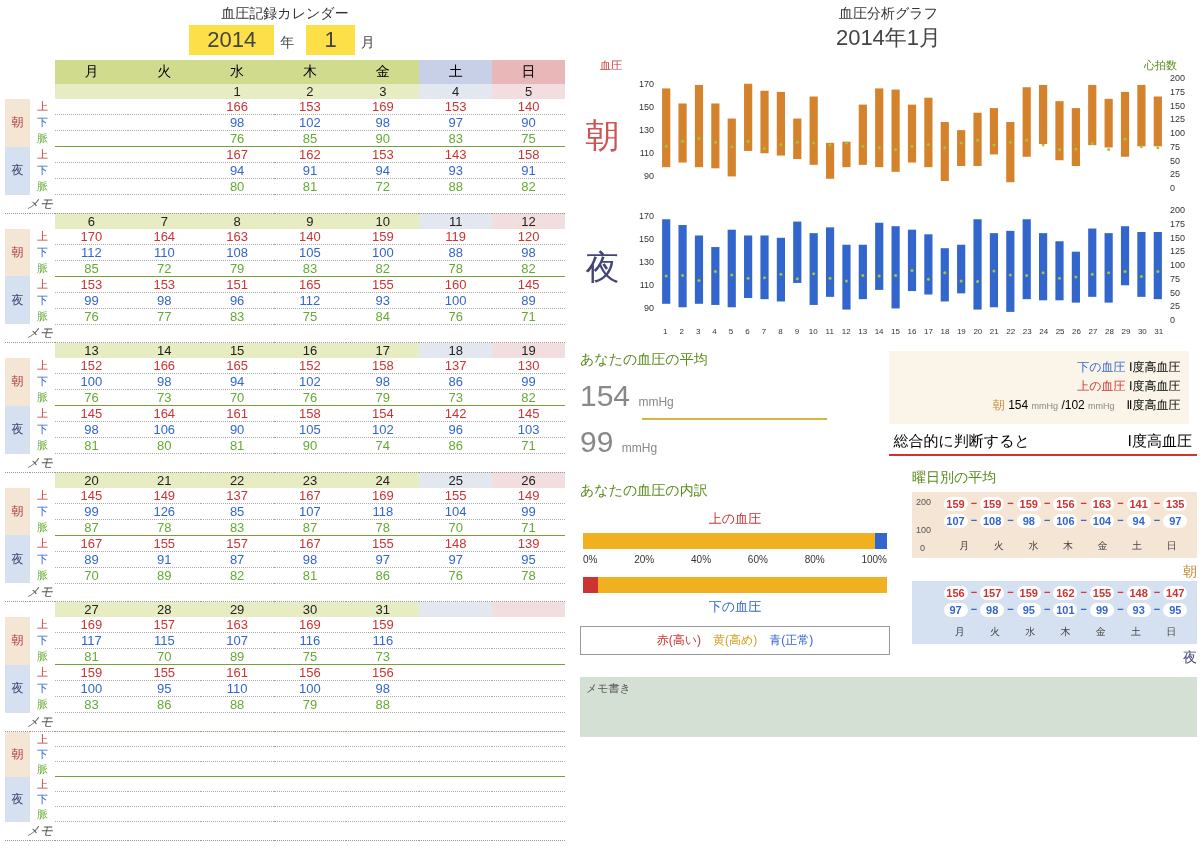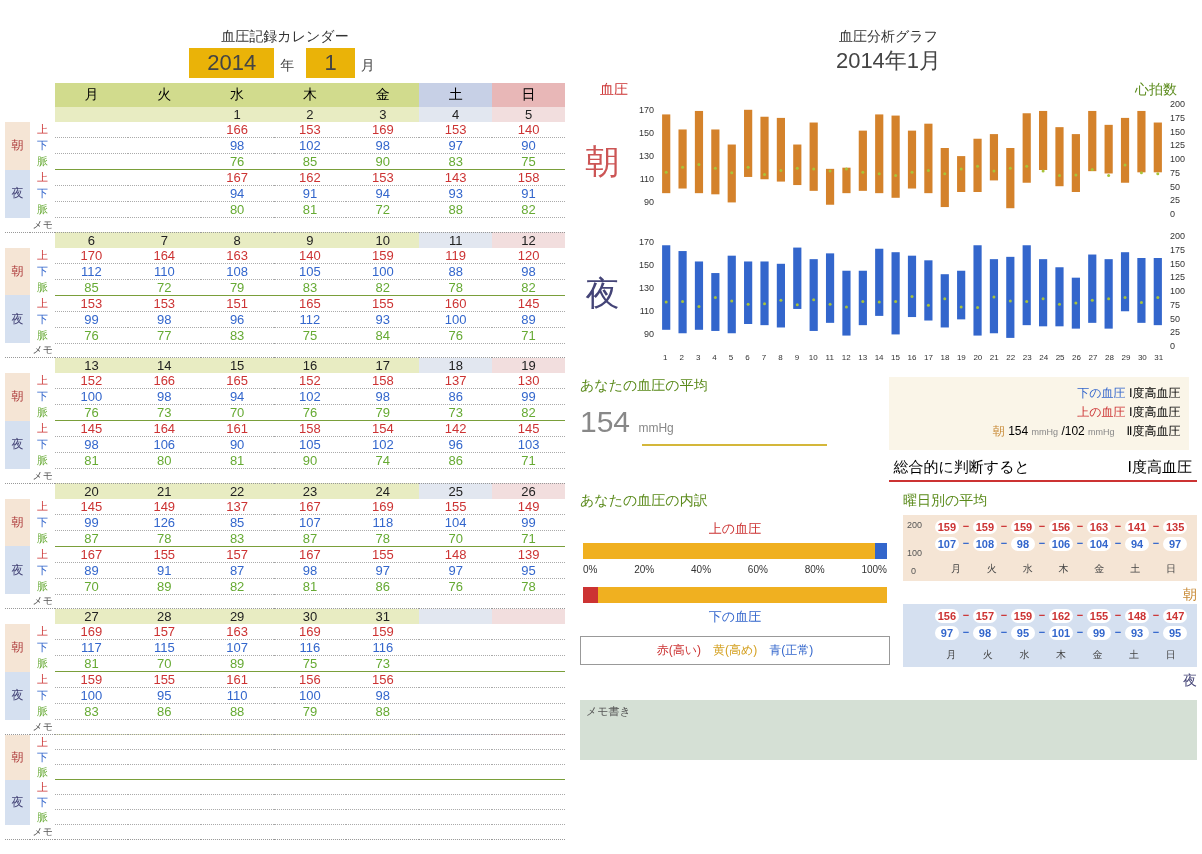--- a/index.html
+++ b/index.html
@@ -1,22 +1,22 @@
 <!DOCTYPE html>
 <html><head>
 <meta charset="utf-8">
 <style>
 * { box-sizing: border-box; margin: 0; padding: 0; }
 body { font-family: "MS PGothic", "Hiragino Sans", sans-serif; font-size: 11px; background: #fff; width: 1202px; }
-.container { display: flex; padding: 5px; margin-top: 23px; }
+.container { display: flex; padding: 5px; }
 .left-panel { width: 560px; flex-shrink: 0; }
 .right-panel { flex: 1; padding-left: 15px; }
 .cal-title { text-align: center; font-size: 14px; color: #333; margin-bottom: 2px; }
 .cal-year-month { text-align: center; font-size: 22px; color: #444; margin-bottom: 5px; }
-.cal-year-month .box { display: inline-block; background: #eab308; padding: 2px 18px; }
+.cal-year-month .box { display: inline-block; background: #fde047; padding: 2px 18px; }
 .cal-year-month .label { font-size: 14px; padding: 0 6px; }
 .cal-table { width: 100%; border-collapse: collapse; table-layout: fixed; }
 .cal-table th { font-size: 14px; font-weight: normal; padding: 3px; }
 .cal-table th.mon, .cal-table th.tue, .cal-table th.wed, .cal-table th.thu, .cal-table th.fri { background: #d1db8d; }
 .cal-table th.sat { background: #c7d0e6; }
 .cal-table th.sun { background: #e8b7b7; }
 .cal-table th.corner { width: 50px; }
 .daynum-row td { background: #e8ecc2; text-align: center; font-size: 13px; color: #222; }
 .daynum-row td.sat { background: #e2e7f0; }
 .daynum-row td.sun { background: #f2dede; }
@@ -25,26 +25,26 @@
 .period-label.night { color:#447; background:#d5e0f0; }
 .metric-label { width:25px; text-align:center; font-size:11px; }
 .metric-label.sys { color:#c33; }
 .metric-label.dia { color:#36c; }
 .metric-label.pulse { color:#6a3; }
 .val-cell { text-align:center; font-size:13px; border-bottom: 1px dotted #aaa; }
 .val-cell.sys { color:#c33; }
 .val-cell.dia { color:#36c; }
 .val-cell.pulse { color:#6a3; }
 .memo-row td { height:12px; border-bottom:1px dotted #999; }
-.memo-label { font-size:10px; color:#555; text-align:right; padding-right:2px;}
+.memo-label { font-size:13px; color:#555; text-align:right; padding-right:2px;font-style:italic;}
 
 
 .analysis-title { text-align:center; font-size:14px; color:#333; }
 .analysis-date { text-align:center; font-size:22px; color:#444; margin-bottom:5px;}
-.chart-header { display:flex; justify-content:space-between; font-size:14px; padding: 0 20px; align-items: flex-end;}
+.chart-header { display:flex; justify-content:space-between; font-size:11px; padding: 0 20px; align-items: flex-end;}
 .chart-header .bp { color:#c33; }
 .chart-header .hr { color:#5a8a1a; }
 .bar-chart-container { position:relative; display:flex; align-items:flex-start; margin-bottom:10px;}
 .period-big-label { font-size:34px; width:45px; text-align:center; padding-top:40px;}
 .period-big-label.morning { color:#c55; }
 .period-big-label.night { color:#447; }
 .chart-area { flex:1; position:relative; }
 .chart-svg { width:100%; height:120px; }
 .x-axis-labels { font-size:8px; color:#333; display:flex; padding-left:32px; padding-right:30px; }
 .x-axis-labels span { flex:1; text-align:center; }
@@ -57,21 +57,21 @@
 .avg-divider { border-top:2px solid #d4b73a; width:60%; margin: 5px auto;}
 .avg-right { width:300px; background:#faf5e8; padding:8px; font-size:12px; }
 .avg-right .line { text-align:right; margin-bottom:2px;}
 .avg-right .sys-t { color:#c33; }
 .avg-right .dia-t { color:#36c; }
 .avg-right .morning-t { color:#c78833; }
 .avg-right .night-t { color:#447; }
 .avg-right .unit { font-size:9px; color:#888;}
 .overall-verdict { display:flex; justify-content:space-between; font-size:15px; border-bottom:2px solid #c33; padding:3px 5px; margin-top:5px;}
 
-.breakdown-section { display:flex; margin-top:10px; gap:13px;}
+.breakdown-section { display:flex; margin-top:10px; gap:22px;align-items:center;}
 .breakdown-left { width:310px; }
 .breakdown-left .title { color:#5a8a1a; font-size:14px; margin-bottom:10px;}
 .stacked-bar { height:16px; display:flex; margin:5px 3px;}
 .stacked-bar .seg-red { background:#cc3333;}
 .stacked-bar .seg-yellow { background:#f0b020;}
 .stacked-bar .seg-blue { background:#3366cc;}
 .bar-label { text-align:center; font-size:13px; }
 .bar-label.sys { color:#c33;}
 .bar-label.dia { color:#36c;}
 .pct-scale { display:flex; justify-content:space-between; font-size:10px; color:#333; padding:0 3px; margin:4px 0 12px 0;}
@@ -838,20 +838,21 @@
             <span>31</span>
           </div>
     </div>
   </div>
 
   <div class="avg-section">
     <div class="avg-left">
       <div class="avg-title">あなたの血圧の平均</div>
       <div class="avg-big"><span>154</span> <span class="unit">mmHg</span></div>
       <div class="avg-divider"></div>
+      <div class="avg-big"><span>99</span> <span class="unit">mmHg</span></div>
     </div>
     <div style="flex:1">
       <div class="avg-right">
         <div class="line"><span class="dia-t">下の血圧</span> <span>Ⅰ度高血圧</span></div>
         <div class="line"><span class="sys-t">上の血圧</span> <span>Ⅰ度高血圧</span></div>
         <div class="line"><span class="morning-t">朝</span> <span>154</span> <span class="unit">mmHg</span> <span>/</span><span>102</span> <span class="unit">mmHg</span>　<span>Ⅱ度高血圧</span></div>
       </div>
       <div class="overall-verdict">
         <span>総合的に判断すると</span>
         <span>Ⅰ度高血圧</span>

